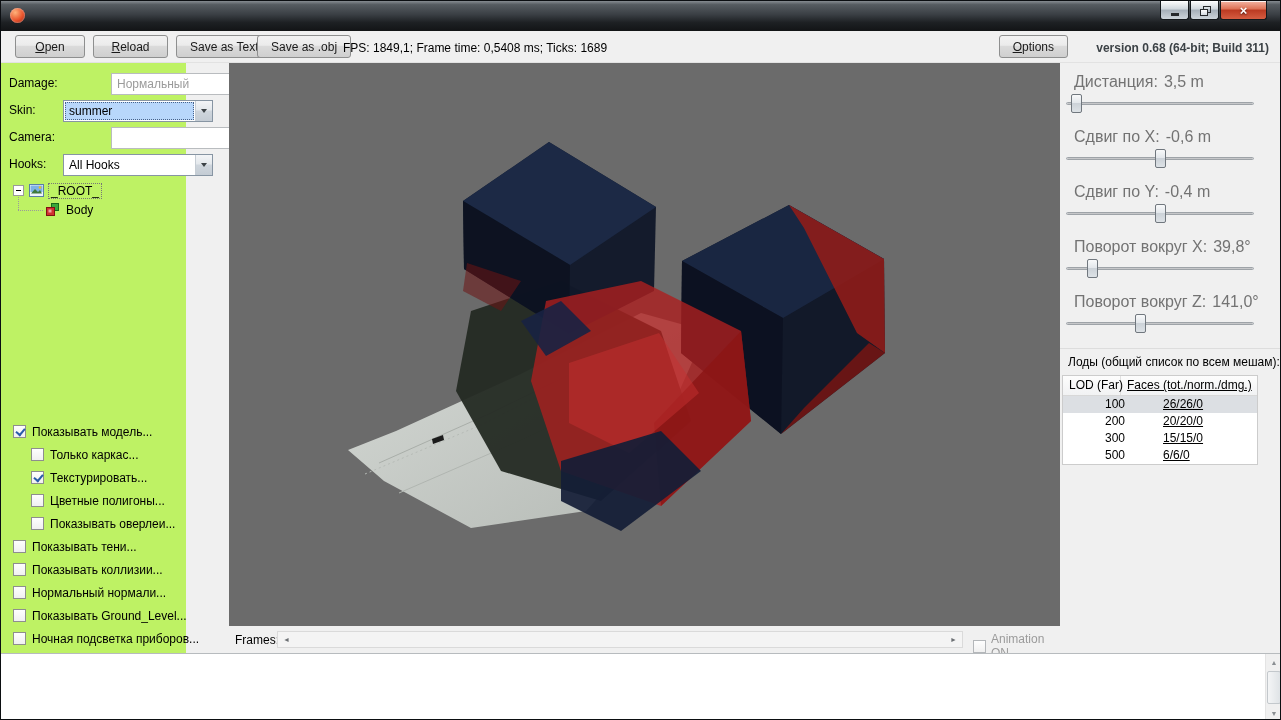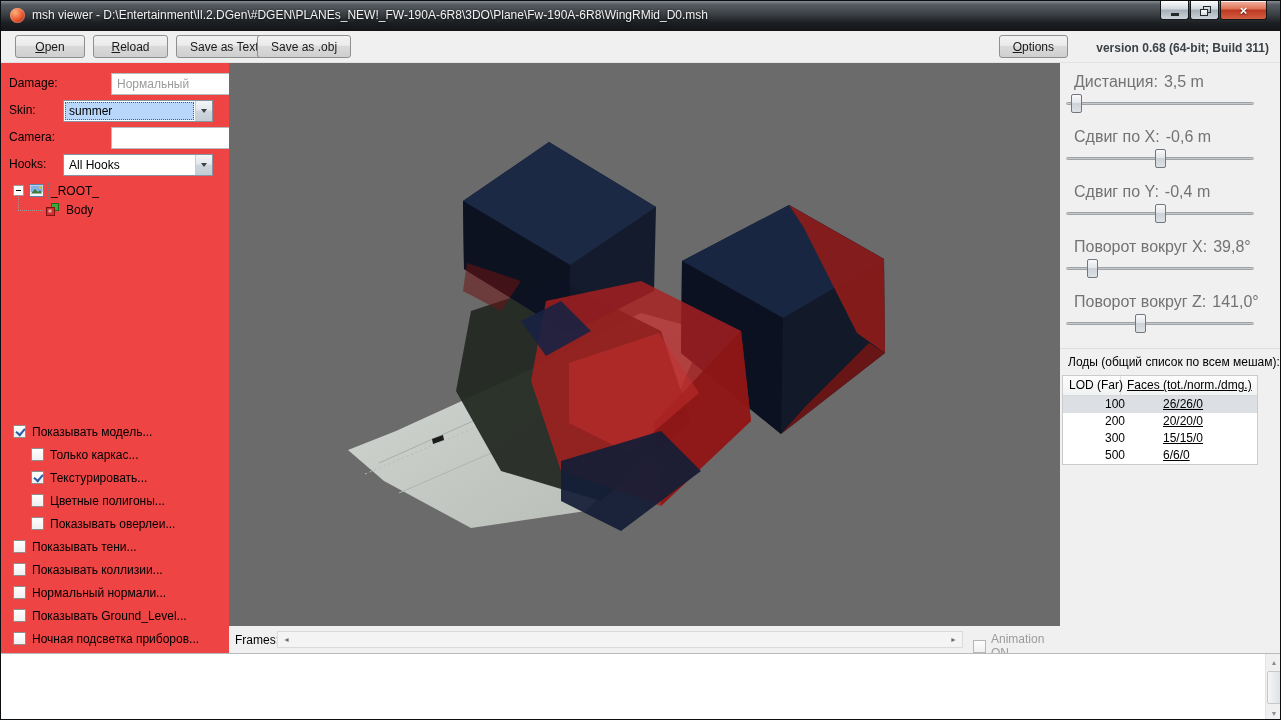--- a/index.html
+++ b/index.html
@@ -34,21 +34,21 @@
   .tb-btn.mn .mnemonic::first-letter{text-decoration:underline;}
   .btn-open{left:14px;min-width:70px;}
   .btn-reload{left:92px;min-width:75px;}
   .btn-savetext{left:175px;}
   .btn-saveobj{left:256px;text-align:center;}
   .btn-options{right:212px;min-width:64px;}
   .tb-stats{position:absolute;left:342px;top:10px;font-size:12px;color:#000;}
   .tb-version{position:absolute;right:11px;top:10px;font-size:12px;font-weight:bold;color:#3c4246;}
 
   
-  .left-panel{position:absolute;left:0;top:62px;width:228px;height:590px;background:#ef4444;}
+  .left-panel{position:absolute;left:0;top:62px;width:185px;height:590px;background:#bef264;}
   .field-label{position:absolute;left:8px;font-size:12px;color:#000;}
   .combo{position:absolute;left:62px;width:150px;height:22px;border:1px solid #8795a3;background:#fff;display:flex;align-items:stretch;}
   .combo .txt{flex:1;font-size:12px;padding-left:4px;display:flex;align-items:center;color:#000;margin:1px;}
   .combo .arrow-btn{width:17px;border-left:1px solid #c6cdd4;background:linear-gradient(#f3f5f7,#e4e8ec 45%,#cfd6dd 50%,#c4ccd4);display:flex;align-items:center;justify-content:center;}
   .tri-down{width:0;height:0;border-left:3.5px solid transparent;border-right:3.5px solid transparent;border-top:4px solid #3c4246;}
   .combo.disabled{border-color:#b9bcbf;margin-left:48px;}
   .combo.disabled .txt{color:#9b9b9b;}
   .combo.disabled .arrow-btn{background:#f1f2f3;border-left-color:#e0e2e4;}
   .combo.disabled .tri-down{border-top-color:#b0b4b8;}
   .combo.focused .txt{background:#b8d7fb;outline:1px dotted #48638a;outline-offset:-1px;}
@@ -113,21 +113,20 @@
   .vscroll .sb-down{bottom:0;}
   .vscroll .sb-thumb{position:absolute;left:1px;top:17px;width:14px;height:33px;background:linear-gradient(90deg,#f4f5f6,#dfe3e6);border:1px solid #c3c8cc;border-radius:2px;}
 </style>
 </head>
 <body>
 
 <div class="window">
 
   <div class="titlebar">
     <span class="app-icon"></span>
-    <span class="win-title">msh viewer - D:\Entertainment\Il.2.DGen\#DGEN\PLANEs_NEW!_FW-190A-6R8\3DO\Plane\Fw-190A-6R8\WingRMid_D0.msh</span>
     <span class="caption-group">
       <span class="cap-btn cap-min">
           <span class="glyph-min"></span>
         </span>
       <span class="cap-btn cap-max">
           <span class="glyph-restore"></span>
         </span>
       <span class="cap-btn cap-close">
           <span class="glyph-close">×</span>
         </span>
@@ -140,20 +139,21 @@
       </div>
     <div class="tb-btn mn btn-reload">
         <span class="mnemonic">Reload</span>
       </div>
     <div class="tb-btn btn-savetext">
         <span class="mnemonic">Save as Text</span>
       </div>
     <div class="tb-btn btn-saveobj">
         <span class="mnemonic">Save as .obj</span>
       </div>
+    <span class="tb-stats">FPS: 1849,1; Frame time: 0,5408 ms; Ticks: 1689</span>
     <div class="tb-btn mn btn-options">
         <span class="mnemonic">Options</span>
       </div>
     <span class="tb-version">version 0.68 (64-bit; Build 311)</span>
   </div>
 
   <div class="left-panel">
     <span class="field-label" style="top:13px">Damage:</span>
     <div class="combo disabled" style="top:10px">
       <span class="txt">Нормальный</span>

